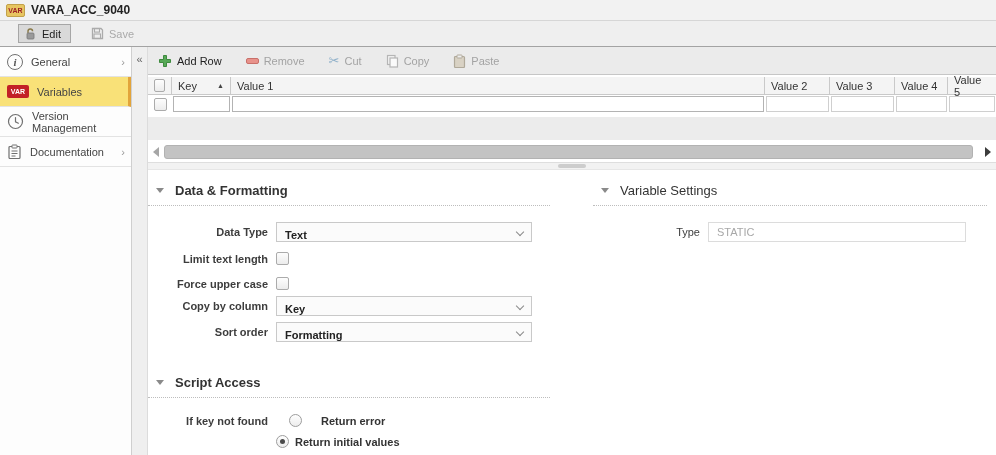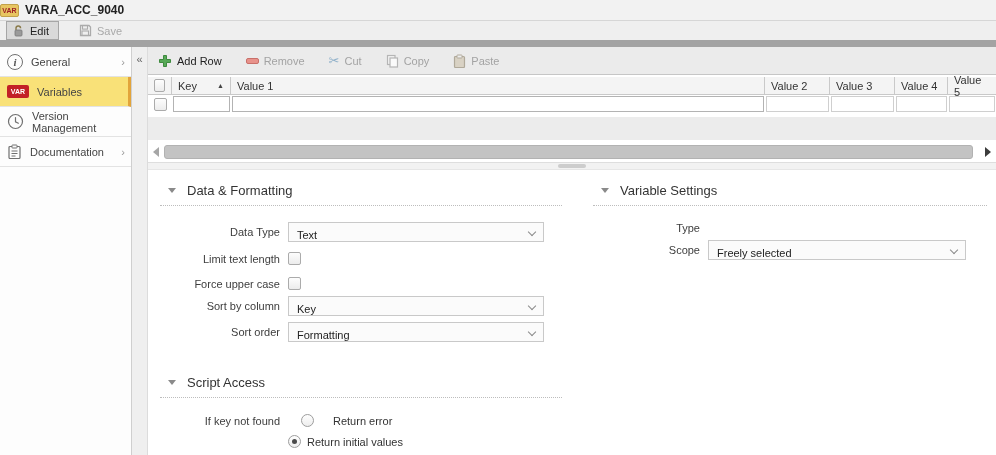--- a/index.html
+++ b/index.html
@@ -2,28 +2,28 @@
 <html><head>
 <meta charset="utf-8">
 <style>
   * { margin:0; padding:0; box-sizing:border-box; }
   html,body { width:996px; height:455px; background:#fff; overflow:hidden;
               font-family:"Liberation Sans", sans-serif; font-size:11px; color:#333; }
   .stage { position:relative; width:996px; height:455px; background:#fff; }
 
   
   .titlebar { position:absolute; top:0; left:0; right:0; height:21px; background:#f2f2f2;
-              border-bottom:1px solid #d6d6d6; display:flex; align-items:center; gap:6px; padding-left:0; }
+              border-bottom:1px solid #d6d6d6; display:flex; align-items:center; gap:6px; padding-left:6px; }
   .obj-badge { width:19px; height:13px; border-radius:2px; background:#e7c561; border:1px solid #c2a14a;
                color:#9e2025; font-size:7px; font-weight:bold; display:flex; align-items:center; justify-content:center; }
   .title-text { font-size:12px; font-weight:bold; color:#222; }
 
   
   .actionbar { position:absolute; top:21px; left:0; right:0; height:26px; background:#efefef;
-               border-bottom:7px solid #a3a3a3; display:flex; align-items:center; gap:14px; padding-left:6px; }
+               border-bottom:1px solid #a3a3a3; display:flex; align-items:center; gap:14px; padding-left:18px; }
   .btn { display:flex; align-items:center; gap:5px; height:19px; padding:0 9px 0 6px; font-size:11px; cursor:pointer; }
   .btn.pressed { background:#d9d9d9; border:1px solid #a6a6a6; color:#222; }
   .btn.disabled { color:#a9a9a9; cursor:default; }
 
   
   .sidebar { position:absolute; top:47px; left:0; width:132px; bottom:0; background:#fdfdfd;
              border-right:1px solid #cfcfcf; }
   .side-item { height:30px; display:flex; align-items:center; gap:8px; padding:0 7px;
                border-bottom:1px solid #e3e3e3; color:#444; position:relative; cursor:pointer; }
   .side-item.selected { background:#f9e178; border-right:3px solid #e2a43b; }
@@ -73,21 +73,21 @@
            border-left:6px solid #3c3c3c; }
   .scroll-thumb { flex:1; height:14px; background:#c3c3c3; border:1px solid #b2b2b2; border-radius:3px; margin-right:7px; }
 
   .splitter { height:8px; background:#f2f2f2; border-top:1px solid #dedede; border-bottom:1px solid #e6e6e6;
               display:flex; align-items:center; justify-content:center; }
   .splitter-handle { width:28px; height:4px; background:#cdcdcd; border-radius:2px; cursor:row-resize; }
 
   
   .form-area { position:relative; height:285px; background:#fff; }
   .fcol { position:absolute; top:12px; }
-  .col-left { left:12px; width:402px; }
+  .col-left { left:0; width:402px;font-weight:bold; }
   .col-right { left:445px; width:394px; }
   .sec-head { display:flex; align-items:center; gap:11px; height:16px; padding-left:8px; color:#333;
               font-size:13px; }
   .sec-rule { border-bottom:1px dotted #bdbdbd; height:8px; margin-bottom:16px; }
   .tri-down { width:0; height:0; border-left:4px solid transparent; border-right:4px solid transparent;
               border-top:5px solid #8a8a8a; }
   .frow { display:flex; align-items:center; }
   .flabel { width:128px; text-align:right; padding-right:8px; color:#3d3d3d; flex:0 0 128px; }
   .col-right .flabel { width:115px; flex:0 0 115px; }
   .select { position:relative; width:256px; height:20px; background:#fbfbfb; border:1px solid #c9c9c9;
@@ -299,21 +299,21 @@
           <span class="flabel">Limit text length</span>
           <span class="checkbox"></span>
         </div>
 
         <div class="frow mb9">
           <span class="flabel">Force upper case</span>
           <span class="checkbox"></span>
         </div>
 
         <div class="frow mb6">
-          <span class="flabel">Sort by column</span>
+          <span class="flabel">Copy by column</span>
           <div class="select">
             <span>Key</span>
             <span class="chev"></span>
           </div>
         </div>
 
         <div class="frow">
           <span class="flabel">Sort order</span>
           <div class="select">
             <span>Formatting</span>
@@ -341,26 +341,22 @@
 
       <div class="fcol col-right">
         <div class="sec-head">
           <span class="tri-down"></span>
           <span>Variable Settings</span>
         </div>
         <div class="sec-rule"></div>
 
         <div class="frow mb6">
           <span class="flabel">Type</span>
-        </div>
-
-        <div class="frow">
-          <span class="flabel">Scope</span>
-          <div class="select">
-            <span>Freely selected</span>
-            <span class="chev"></span>
+          <div class="ro-input">
+            <span>STATIC</span>
           </div>
         </div>
+
       </div>
 
     </div>
   </div>
 </div>
 
 </body></html>

